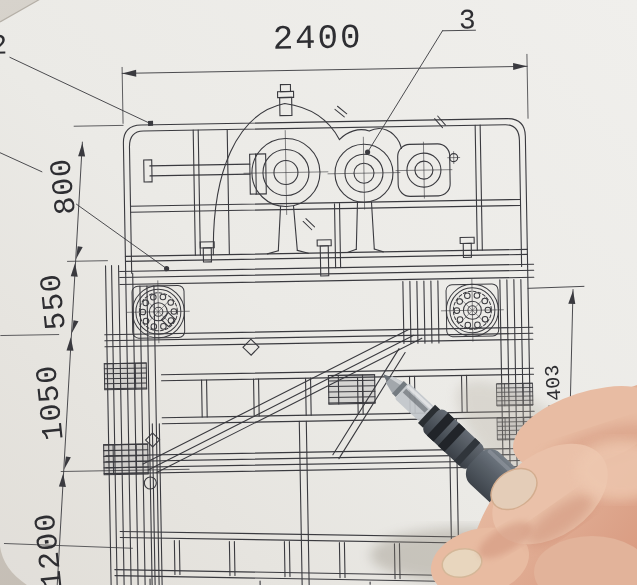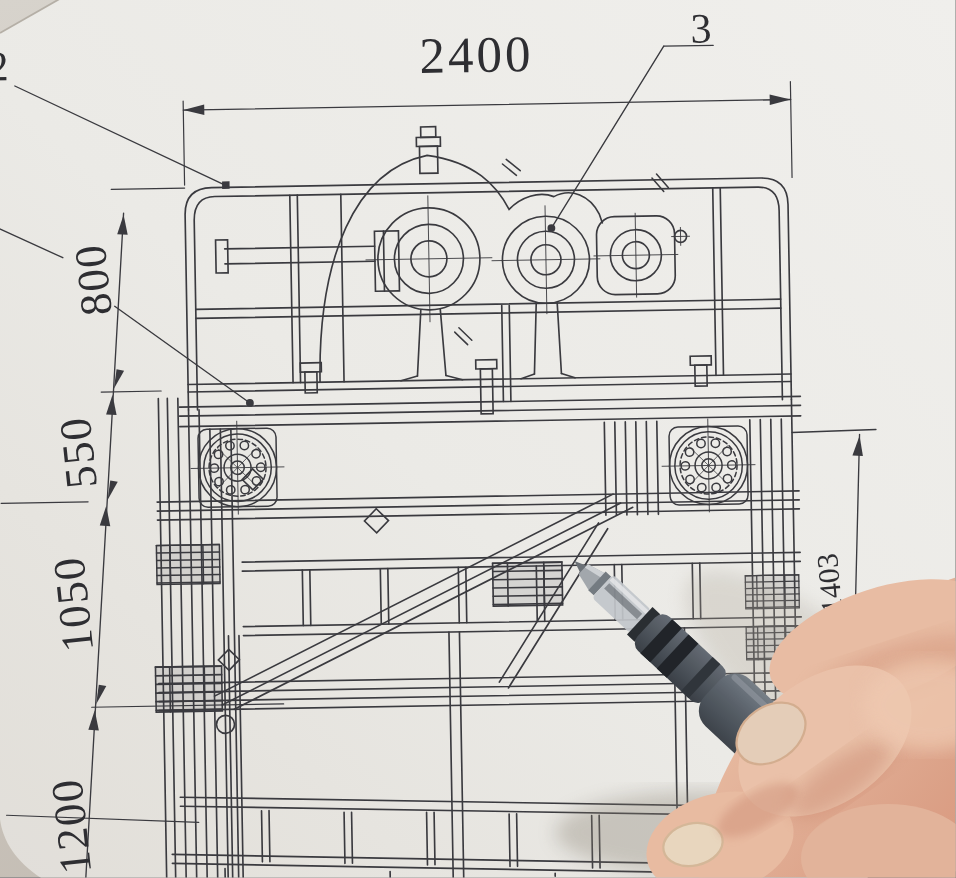--- a/index.html
+++ b/index.html
@@ -1,17 +1,17 @@
 <!DOCTYPE html>
 <html><head>
 <meta charset="utf-8">
 <style>
   html,body{margin:0;padding:0;background:#888;}
   .shot{position:relative;width:637px;height:585px;overflow:hidden;
-        font-family:Liberation Serif, serif;}
+        font-family:Liberation Mono, monospace;}
   svg{display:block}
   text{fill:#2e2e33;}
   .dim{font-size:30px;letter-spacing:1px;}
   .dimtop{font-size:34px;letter-spacing:2px;}
   .dimsmall{font-size:20px;}
   .callout{font-size:28px;}
 </style>
 </head>
 <body>
 

